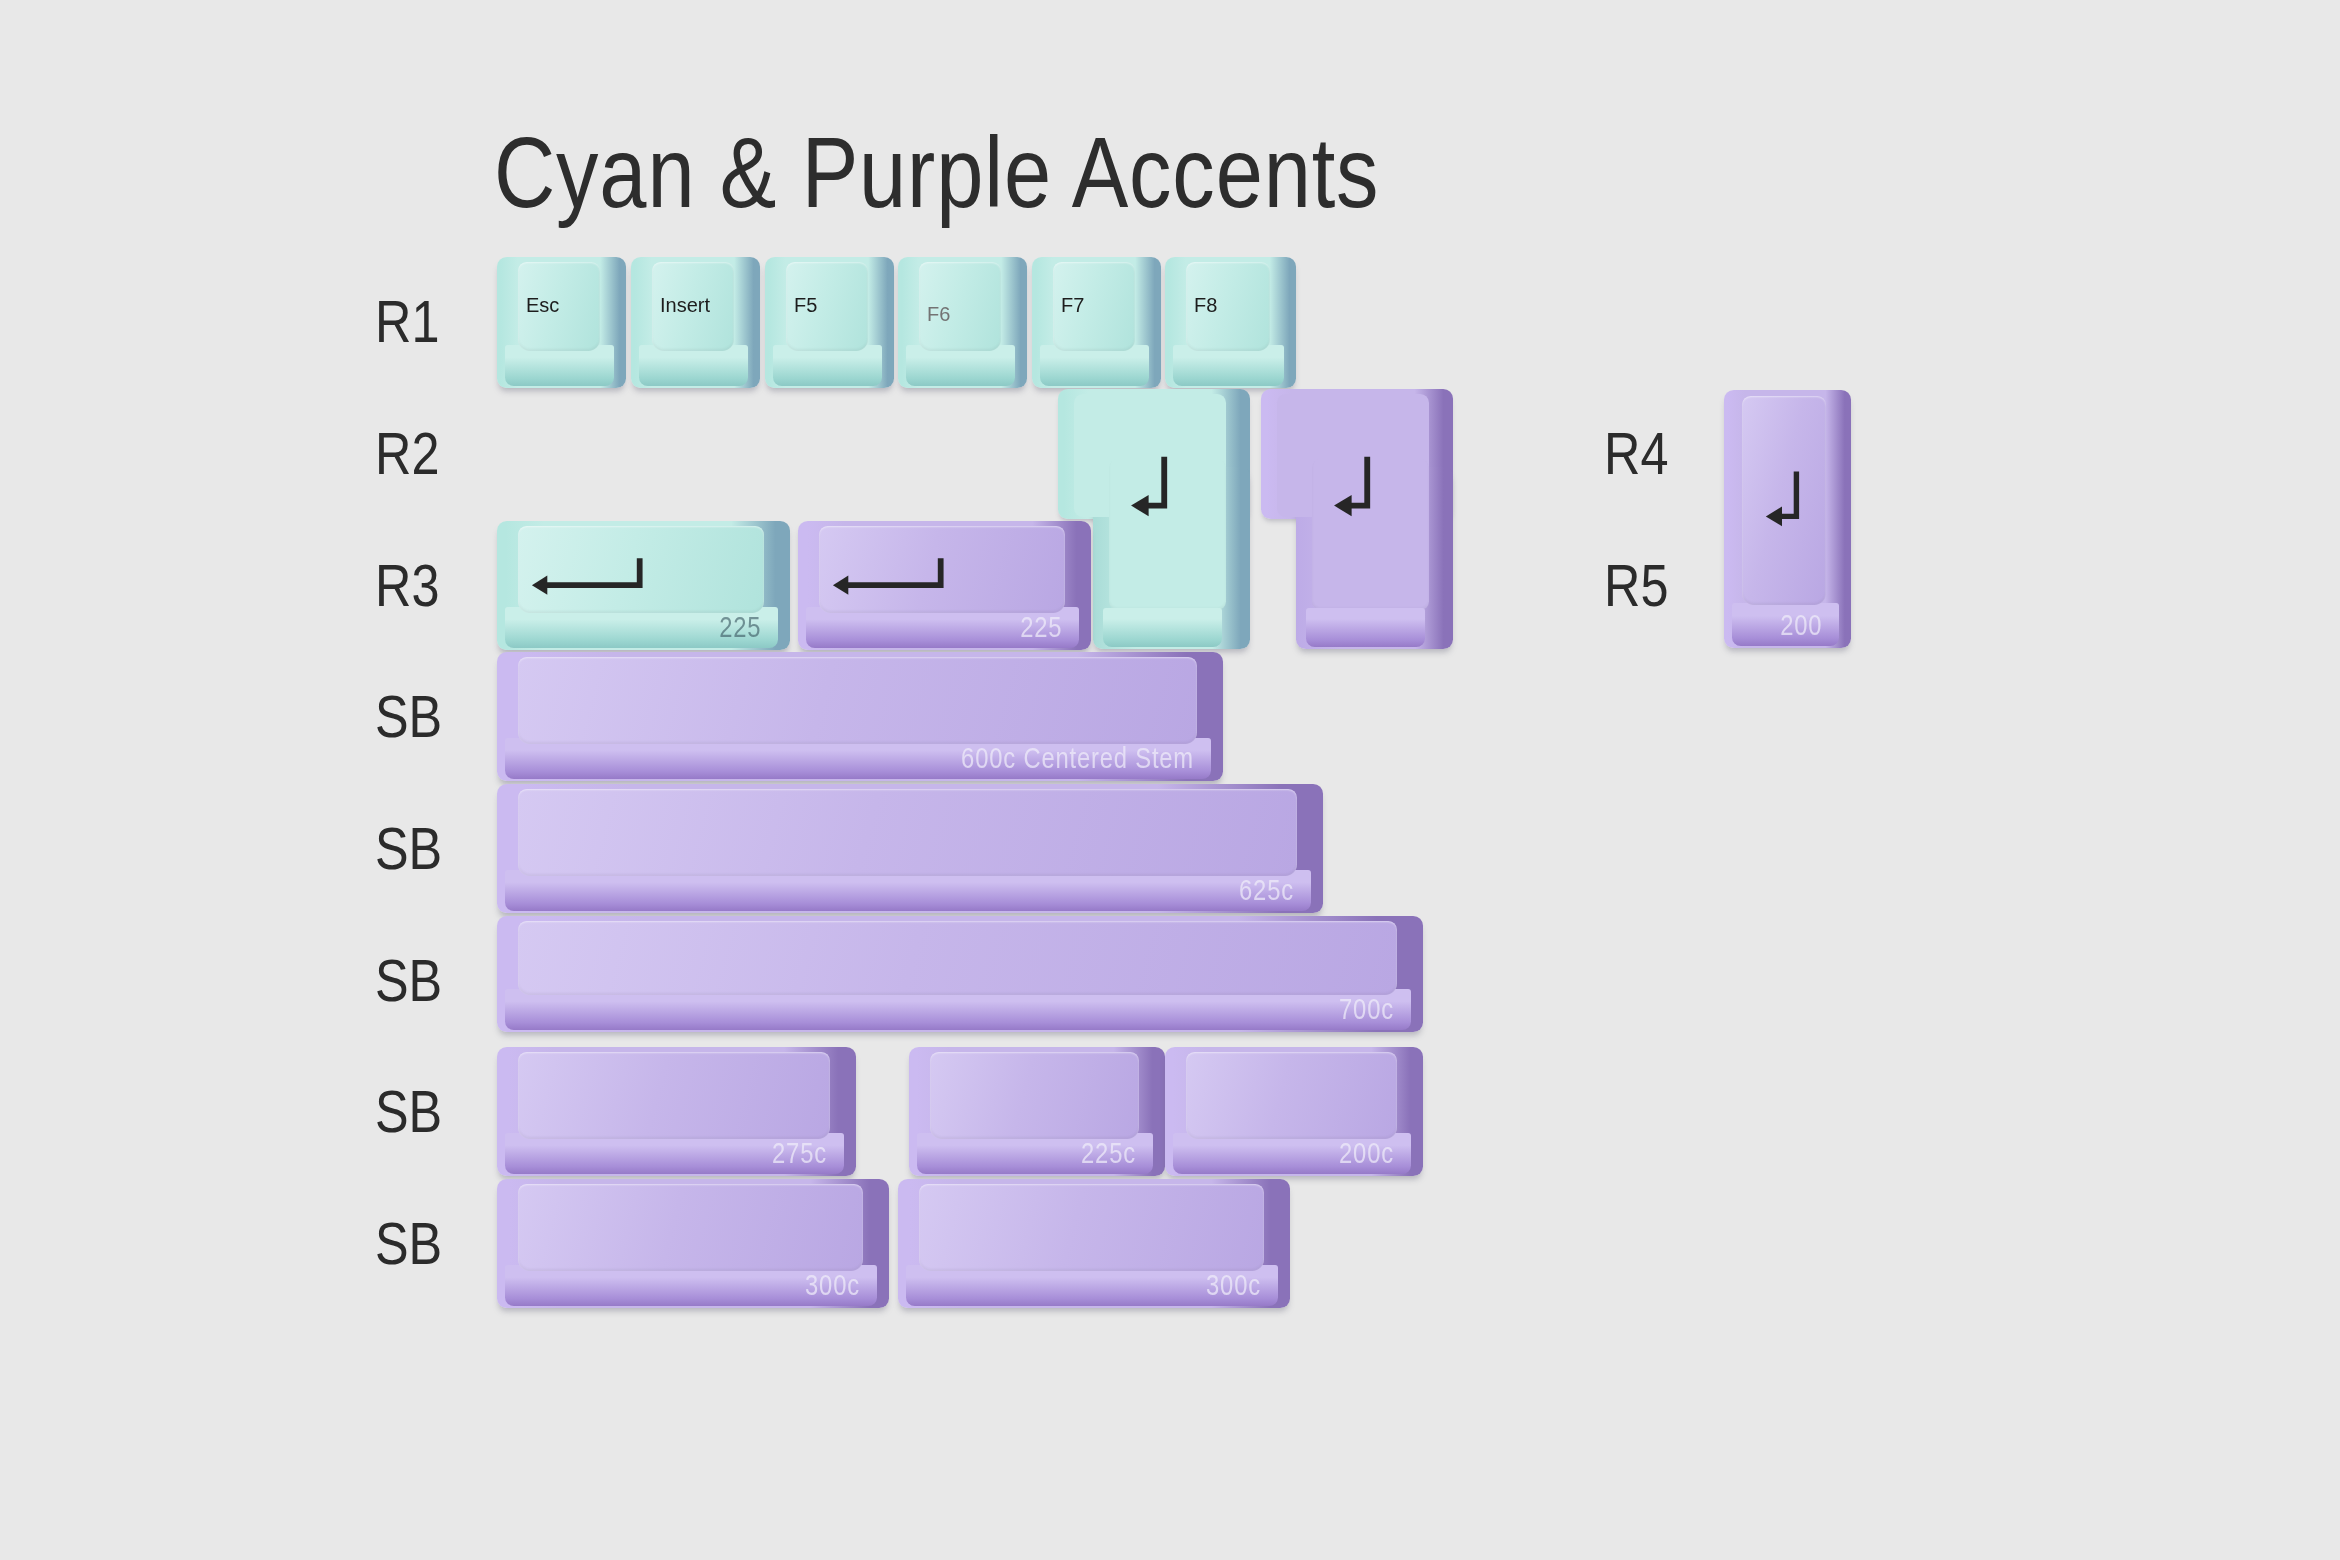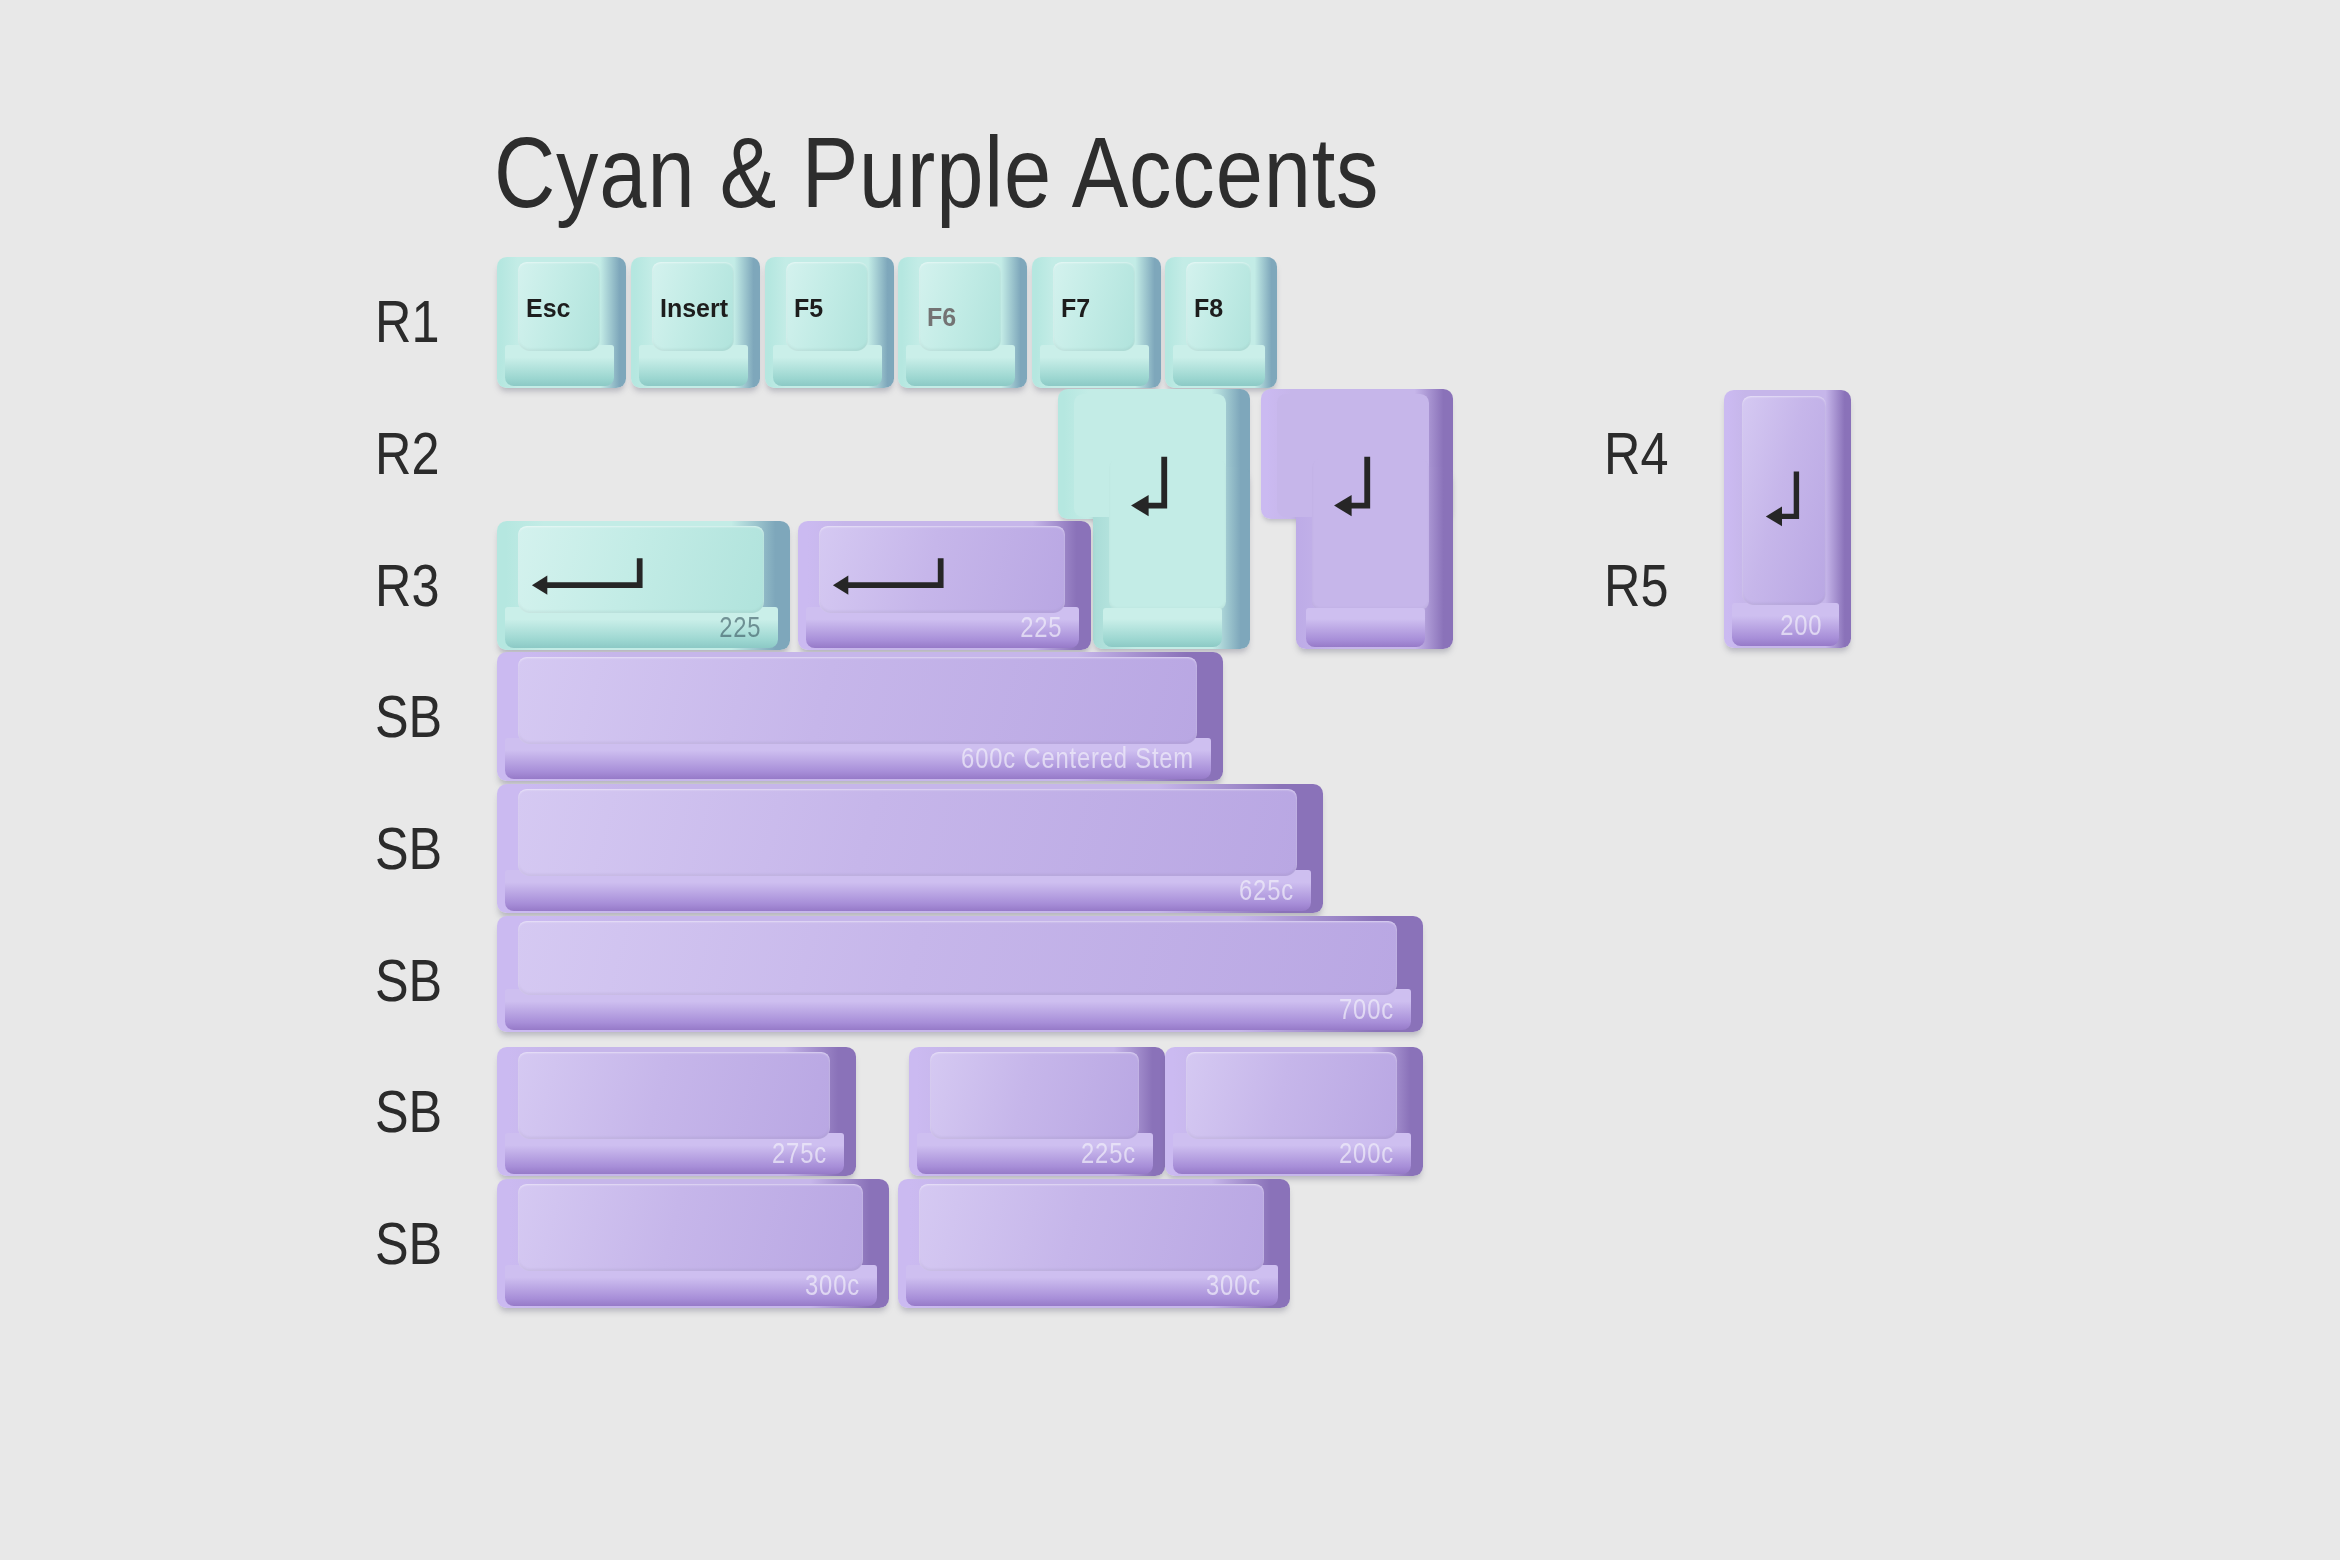--- a/index.html
+++ b/index.html
@@ -97,22 +97,22 @@
   }
   .iso-front {
     position: absolute; left: 45px; right: 28px; bottom: 2px; height: 39px;
     border-radius: 2.9px 2.9px 8.8px 8.8px;
     background: linear-gradient(180deg,
       var(--fl) 0%, var(--fl) 28%, var(--fd) 82%, var(--fdd) 100%);
   }
   .legend {
     position: absolute;
     left: 29px; top: 37px;
-    font-size: 25px;
-    font-weight: bold;
+    font-size: 20px;
+    font-weight: normal;
     color: #1d1d1d;
     white-space: nowrap;
   }
   .size-label {
     position: absolute;
     right: 29px; bottom: 5.9px;
     font-size: 29px;
     letter-spacing: 1px;
     white-space: nowrap;
     transform: scaleX(0.82);
@@ -159,21 +159,21 @@
       <div class="front"></div>
       <div class="topface"></div>
       <span class="legend" style="color: #737373; margin-top: 9px;">F6</span>
     </div>
     <div class="key rect" style="left: 1032px; top: 257px; width: 129px; height: 131px; --top: #c3ece6; --tl: #d4f2ee; --td: #b0e3dc; --sl: #b5e7e0; --sd: #7ea7bb; --nl: #a9dcd7; --fl: #caefe9; --fd: #9bd6d0; --fdd: #8cc9c5;">
       <div class="base"></div>
       <div class="front"></div>
       <div class="topface"></div>
       <span class="legend" style="color: rgb(29, 29, 29);">F7</span>
     </div>
-    <div class="key rect" style="left: 1165px; top: 257px; width: 112px; height: 131px; --top: #c3ece6; --tl: #d4f2ee; --td: #b0e3dc; --sl: #b5e7e0; --sd: #7ea7bb; --nl: #a9dcd7; --fl: #caefe9; --fd: #9bd6d0; --fdd: #8cc9c5;">
+    <div class="key rect" style="left: 1165px; top: 257px; width: 131px; height: 131px; --top: #c3ece6; --tl: #d4f2ee; --td: #b0e3dc; --sl: #b5e7e0; --sd: #7ea7bb; --nl: #a9dcd7; --fl: #caefe9; --fd: #9bd6d0; --fdd: #8cc9c5;">
       <div class="base"></div>
       <div class="front"></div>
       <div class="topface"></div>
       <span class="legend" style="color: rgb(29, 29, 29);">F8</span>
     </div>
     <div class="key iso" style="left: 1058px; top: 389px; width: 192px; height: 260px; --top: #c3ece6; --tl: #d4f2ee; --td: #b0e3dc; --sl: #b5e7e0; --sd: #7ea7bb; --nl: #a9dcd7; --fl: #caefe9; --fd: #9bd6d0; --fdd: #8cc9c5;">
       <div class="iso-u"></div>
       <div class="iso-l"></div>
       <div class="iso-tu"></div>
       <div class="iso-tl"></div>

